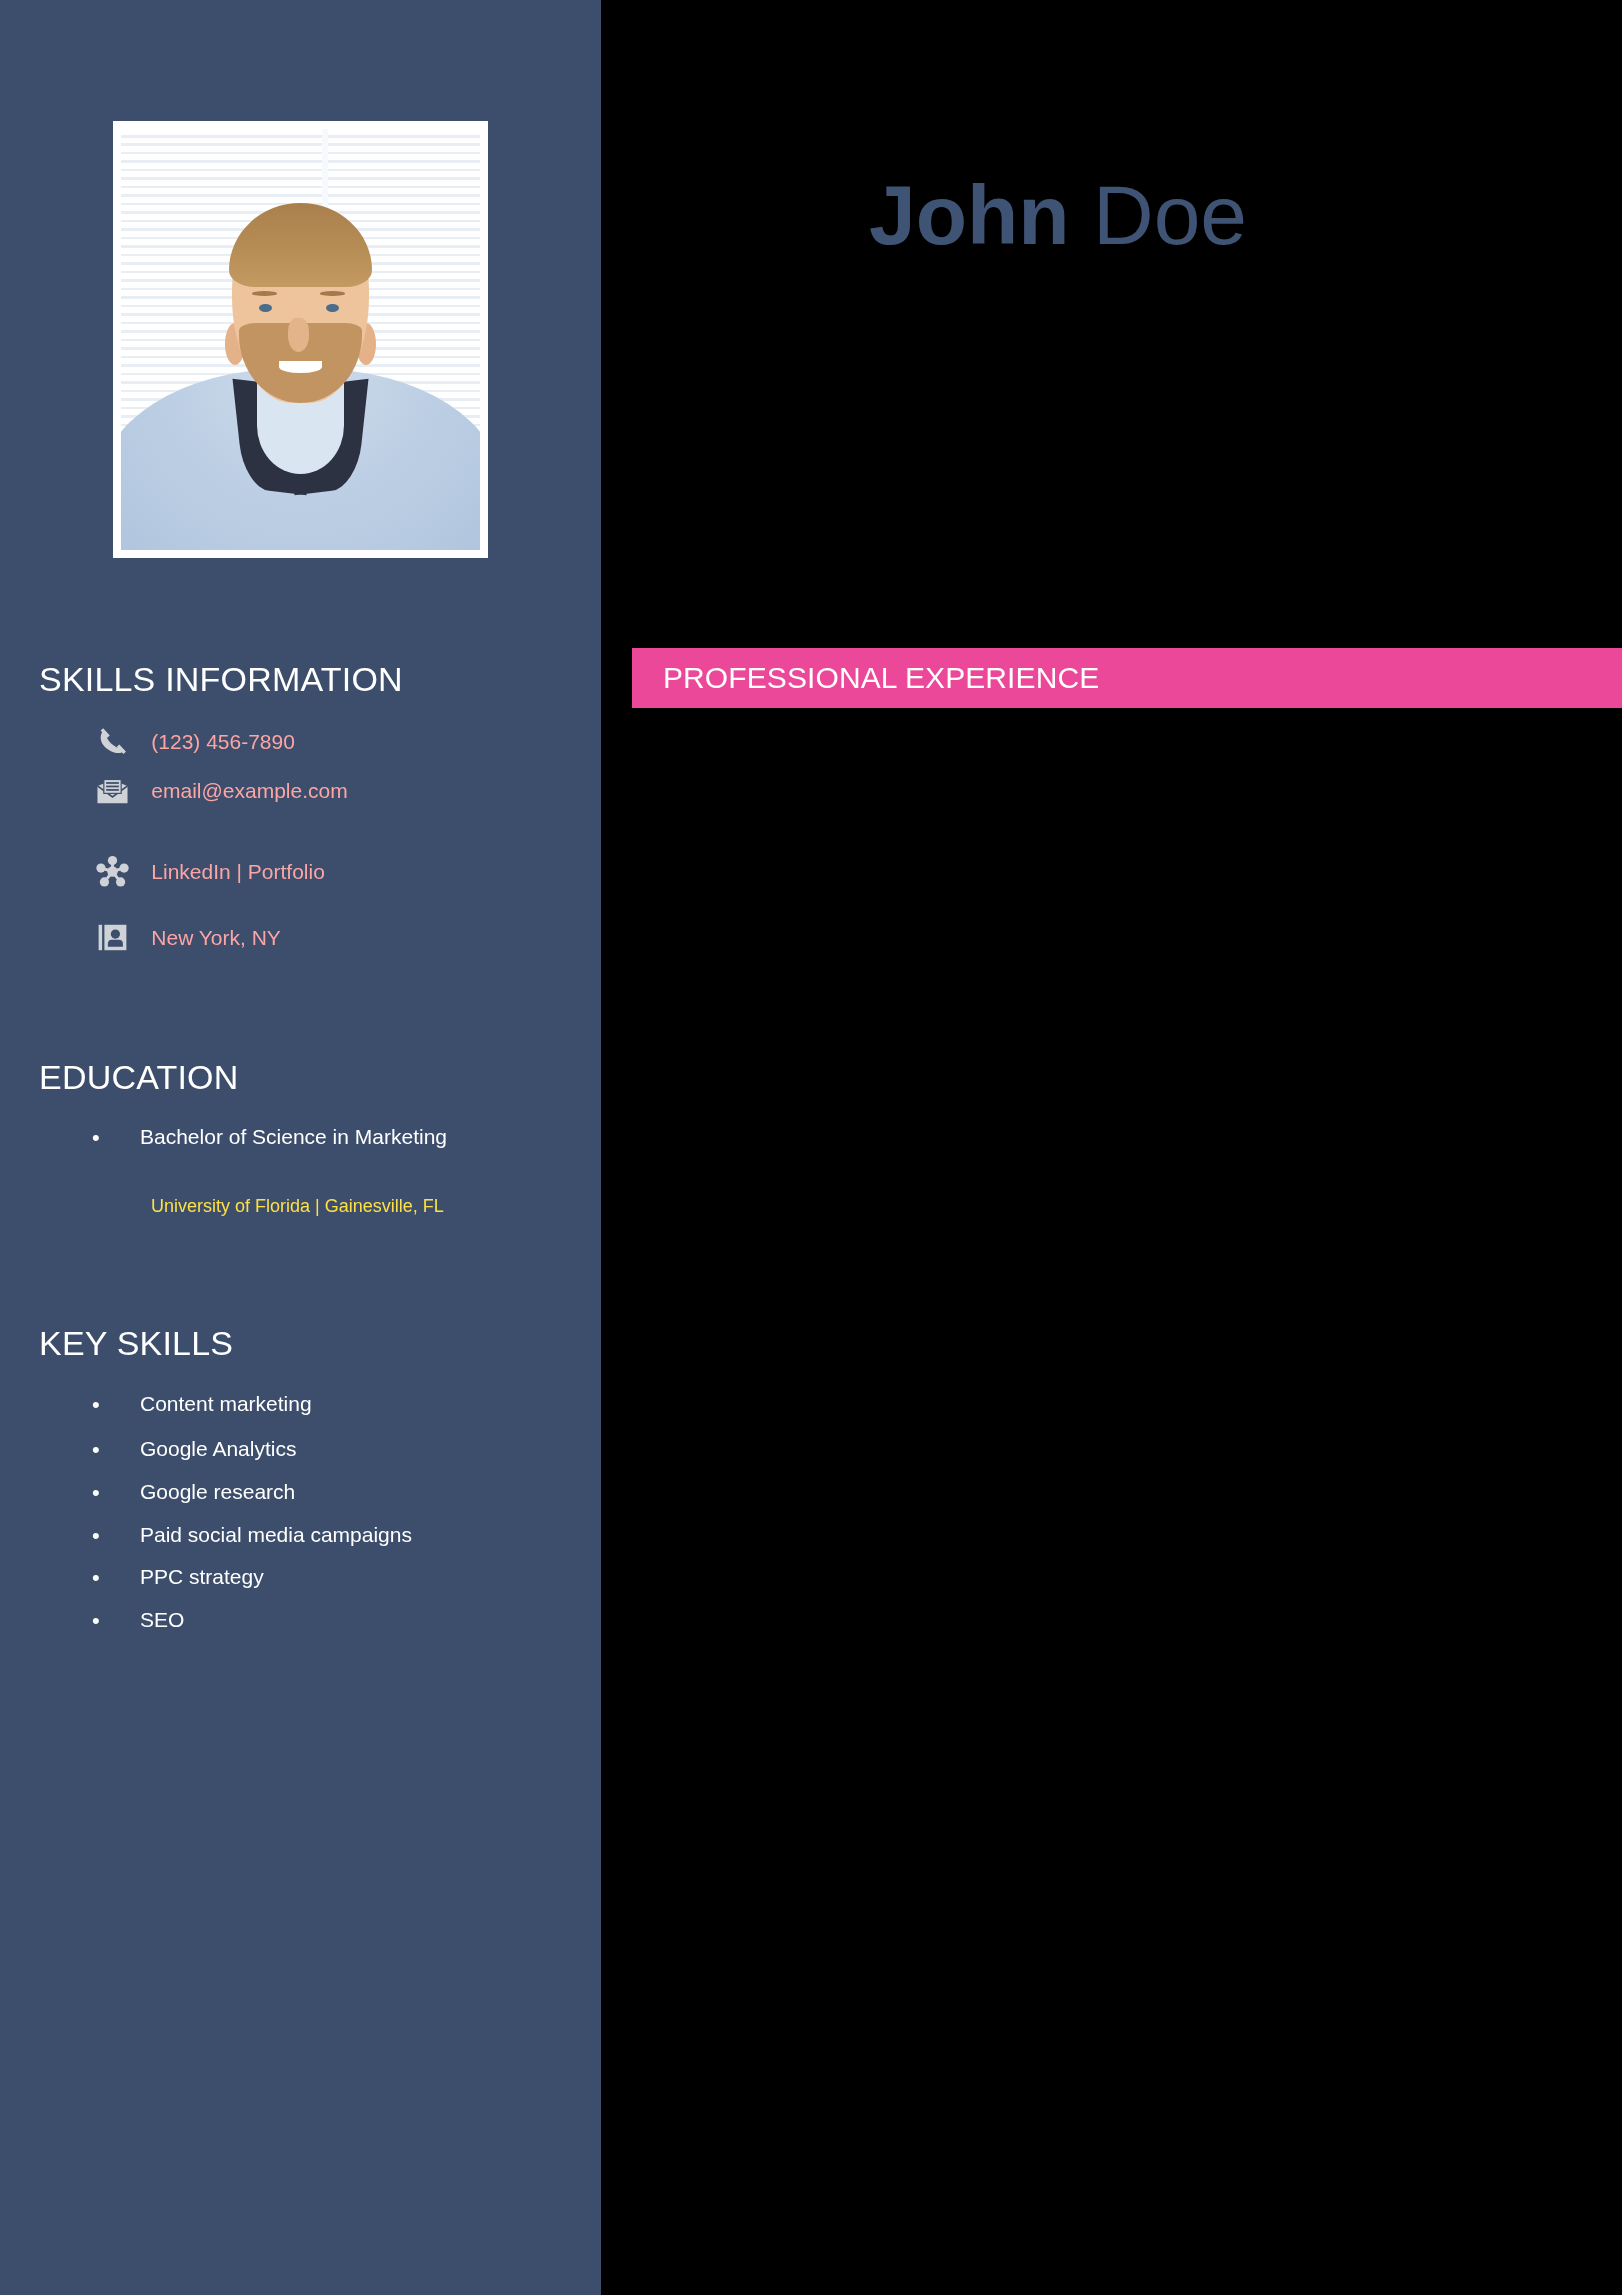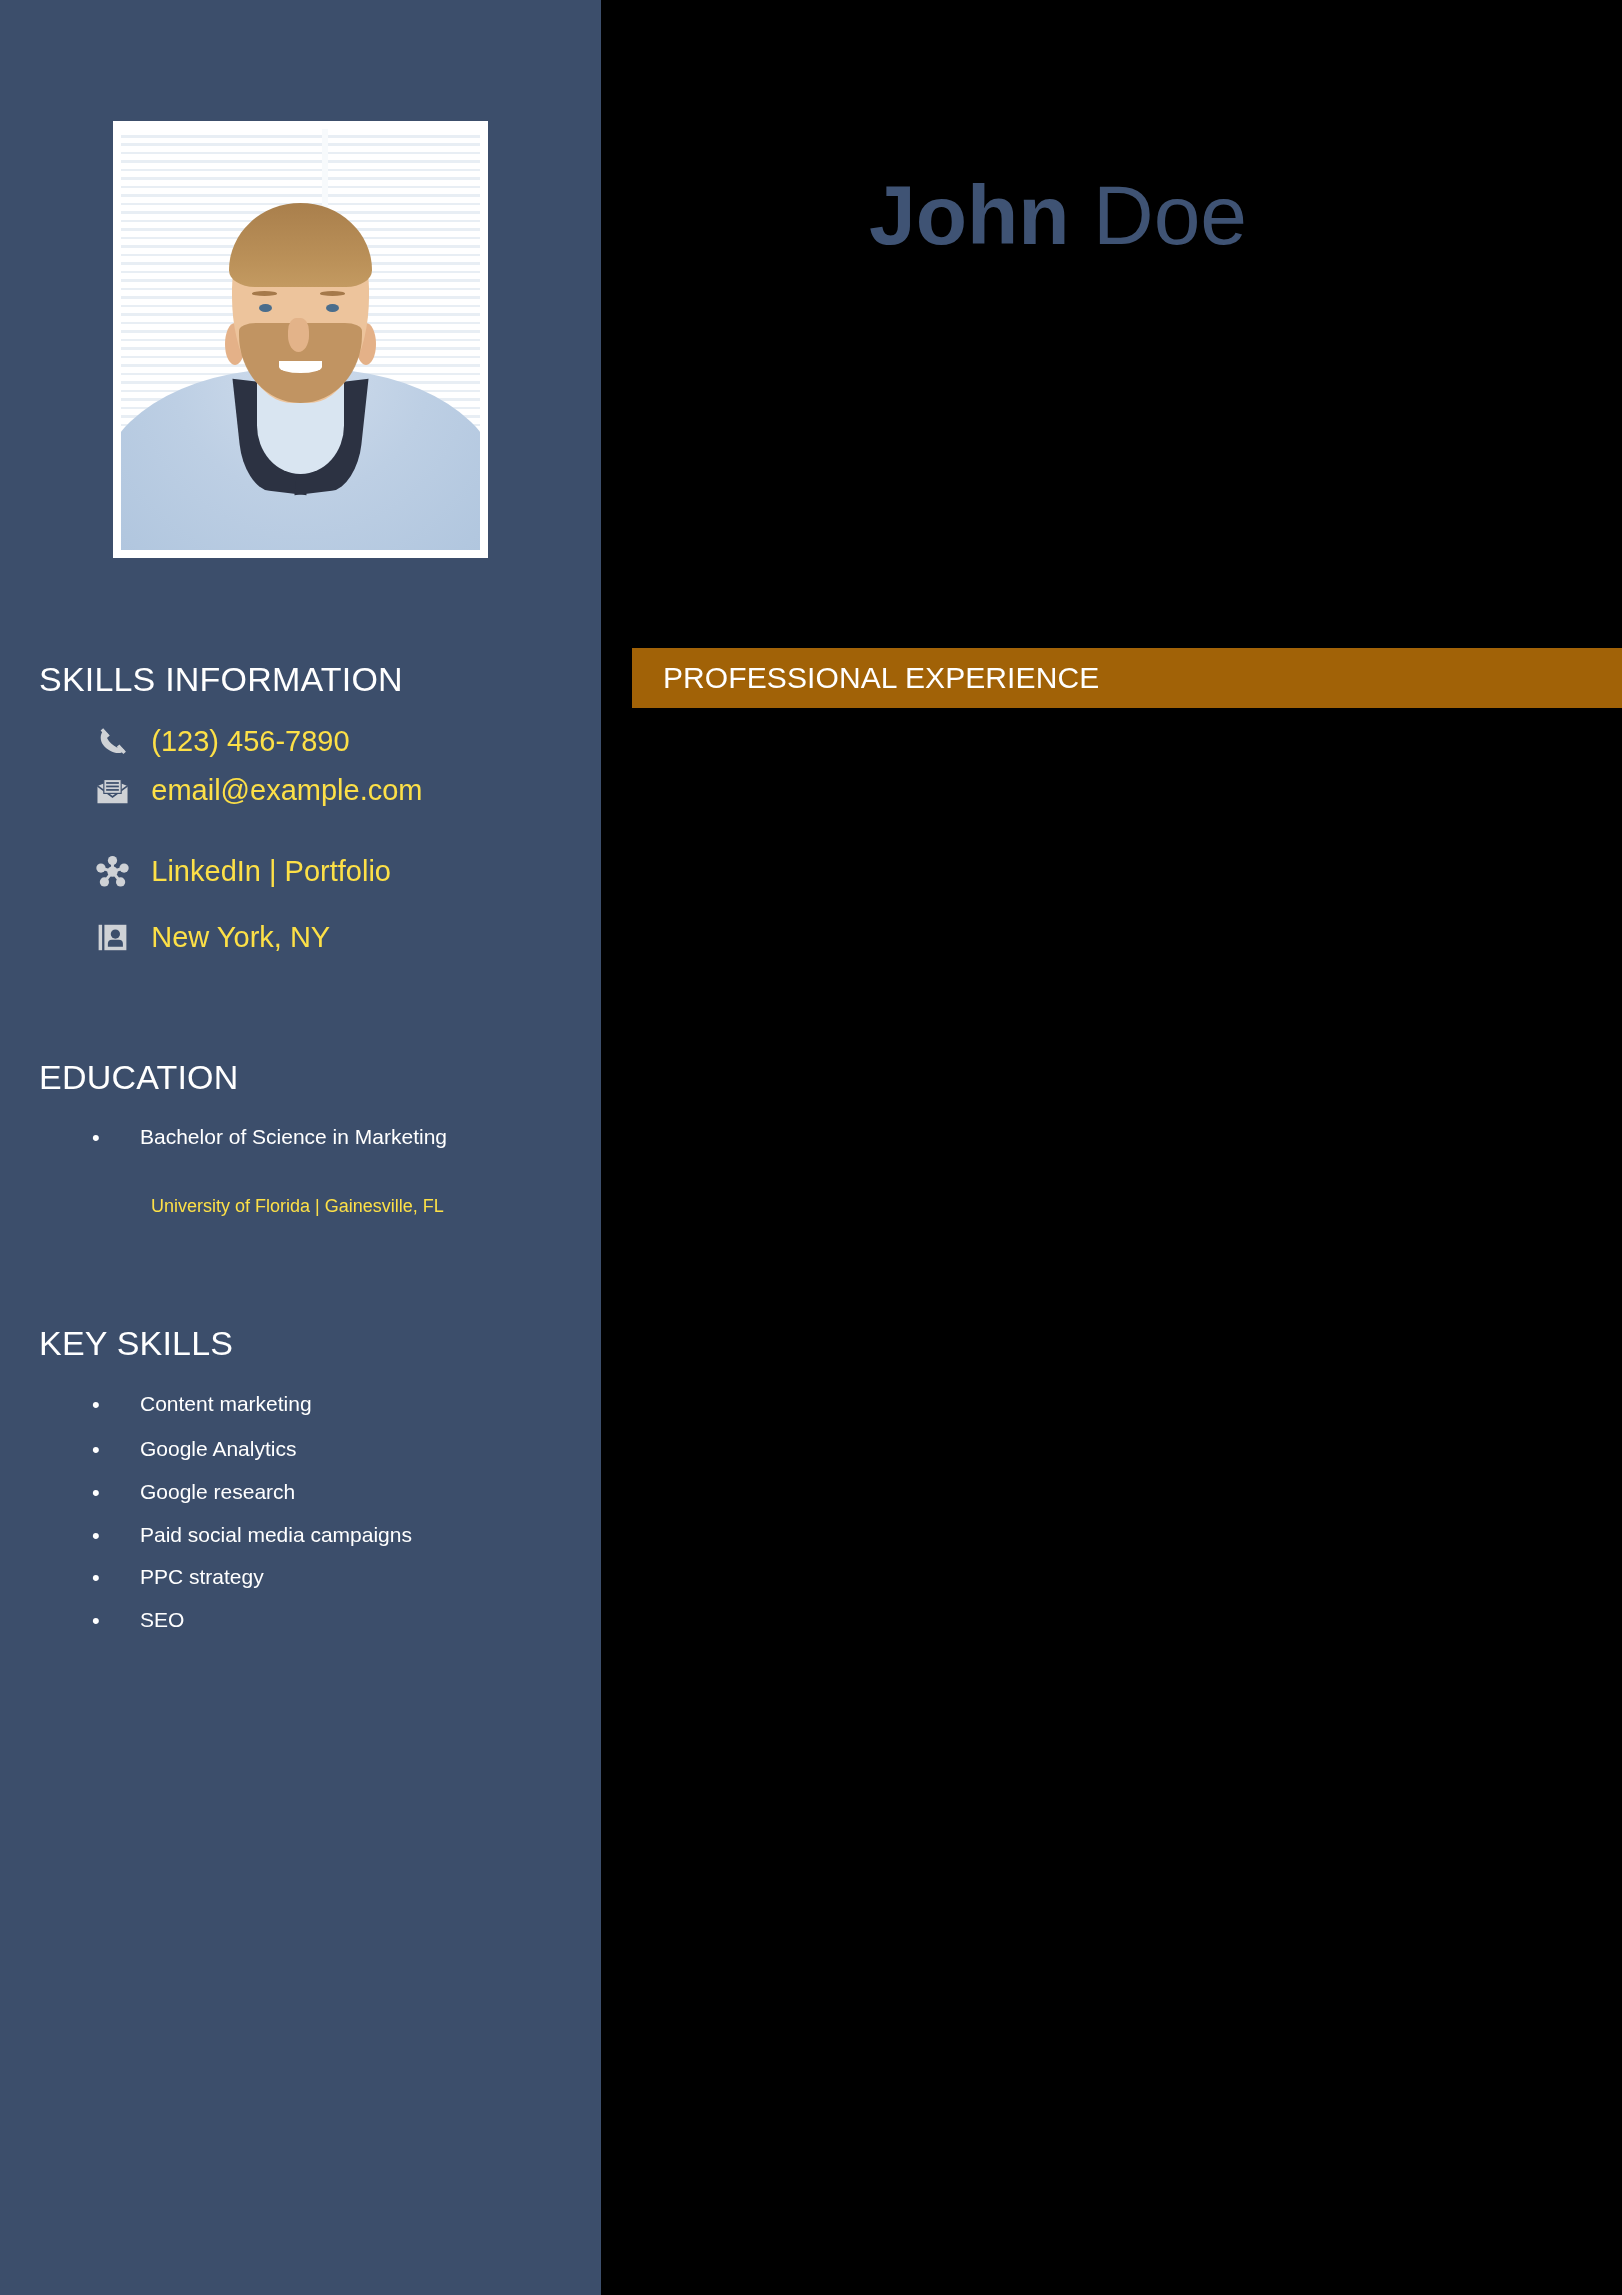--- a/index.html
+++ b/index.html
@@ -166,22 +166,22 @@
   }
   .contact-icon {
     width: 41px;
     height: 41px;
     flex: 0 0 41px;
     display: flex;
     align-items: center;
     justify-content: center;
   }
   .contact-text {
-    color: #fde047;
-    font-size: 29px;
+    color: #fca5a5;
+    font-size: 21px;
     font-weight: 400;
     white-space: nowrap;
   }
 
   .bullet-row {
     position: absolute;
     left: 92px;
     display: flex;
     align-items: flex-start;
     gap: 0;
@@ -228,21 +228,21 @@
     text-align: right;
   }
   #name-first { font-weight: 700; }
   #name-last  { font-weight: 400; }
 
   .section-bar {
     position: absolute;
     left: 31px;
     width: 990px;
     height: 60px;
-    background: #a16207;
+    background: #ec4899;
     display: flex;
     align-items: center;
   }
   .section-bar-label {
     color: #FFFFFF;
     font-size: 30px;
     font-weight: 400;
     padding-left: 31px;
     letter-spacing: 0.1px;
     white-space: nowrap;

